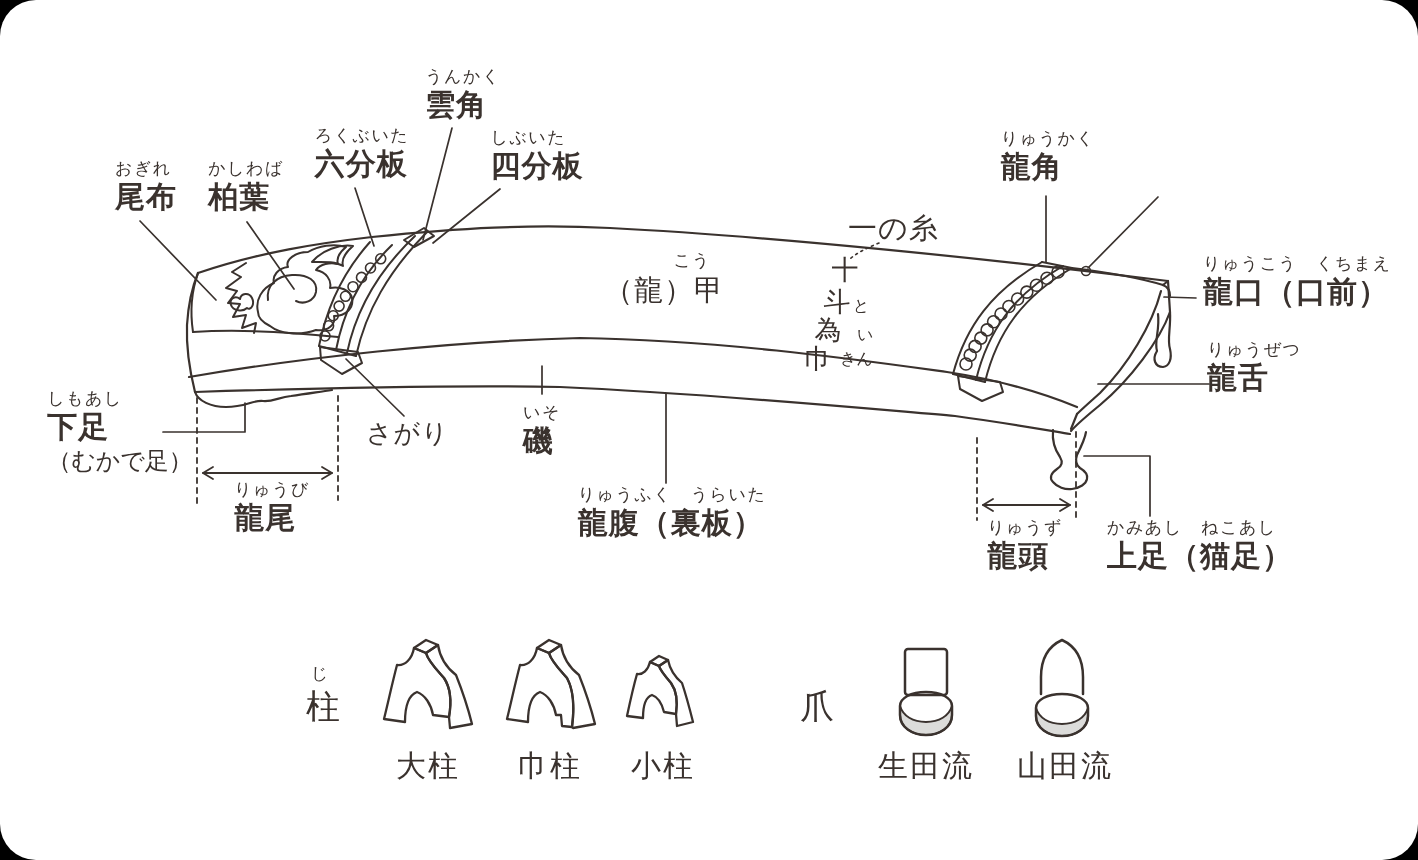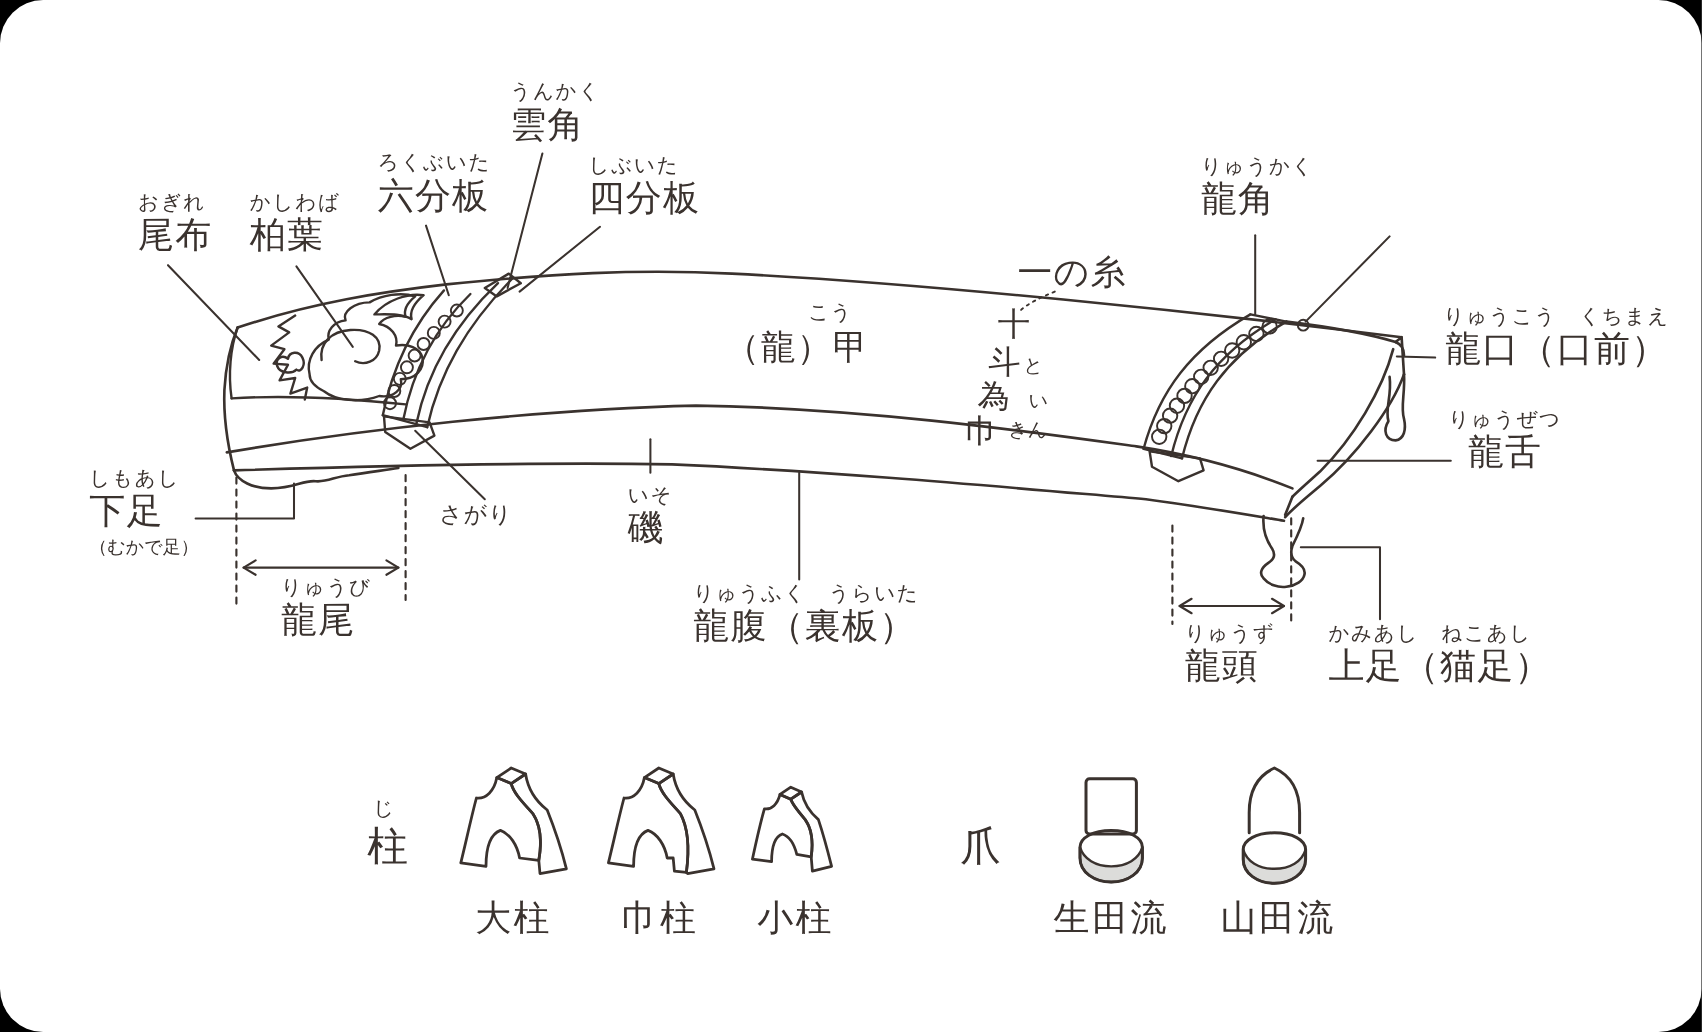--- a/index.html
+++ b/index.html
@@ -3,24 +3,24 @@
 <meta charset="utf-8">
 <style>
   html,body{margin:0;padding:0;background:#000;}
   .page{
     position:relative;width:1418px;height:860px;background:#fff;
     border-radius:36px;overflow:hidden;
     font-family:"Liberation Sans",sans-serif;color:#3a322e;
   }
   .diagram-svg{position:absolute;left:0;top:0;}
   .lbl{position:absolute;transform:translateX(-50%);white-space:nowrap;line-height:1;}
-  .lbl-left{position:absolute;text-align:center;white-space:nowrap;line-height:1;}
+  .lbl-left{position:absolute;text-align:left;white-space:nowrap;line-height:1;}
   .fur{font-size:17px;letter-spacing:1.5px;margin-bottom:5px;}
-  .main{font-size:30px;letter-spacing:1px;font-weight:400;}
-  .sub{font-size:15px;margin-top:7px;}
+  .main{font-size:30px;letter-spacing:1px;font-weight:700;}
+  .sub{font-size:24px;margin-top:7px;}
   .plain{position:absolute;font-size:29px;letter-spacing:1px;white-space:nowrap;line-height:1;font-weight:500;}
   .str-k{position:absolute;transform:translateX(-50%);font-size:27px;line-height:1;font-weight:500;}
   .str-h{position:absolute;font-size:16px;line-height:1;}
   .head-big{position:absolute;transform:translateX(-50%);font-size:34px;line-height:1;font-weight:500;}
   .fur-solo{position:absolute;transform:translateX(-50%);font-size:17px;letter-spacing:1px;line-height:1;}
   .item-lbl{position:absolute;transform:translateX(-50%);font-size:30px;letter-spacing:2px;line-height:1;font-weight:400;}
 </style>
 </head>
 <body>
 
@@ -222,21 +222,21 @@
   <div class="str-h" style="left:857px;top:327px">い</div>
   <div class="str-k" style="left:818px;top:346px">巾</div>
   <div class="str-h" style="left:840px;top:351px">きん</div>
 
   <div class="lbl" style="left:120px;top:390px">
     <div class="fur">しもあし</div>
     <div class="main">下足</div>
     <div class="sub">（むかで足）</div>
   </div>
 
-  <div class="plain" style="left:366px;top:420px;font-size:19px">さがり</div>
+  <div class="plain" style="left:366px;top:420px;font-size:26px">さがり</div>
 
   <div class="lbl" style="left:542px;top:404px">
     <div class="fur">いそ</div>
     <div class="main">磯</div>
   </div>
 
   <div class="lbl" style="left:272px;top:481px">
     <div class="fur">りゅうび</div>
     <div class="main">龍尾</div>
   </div>

